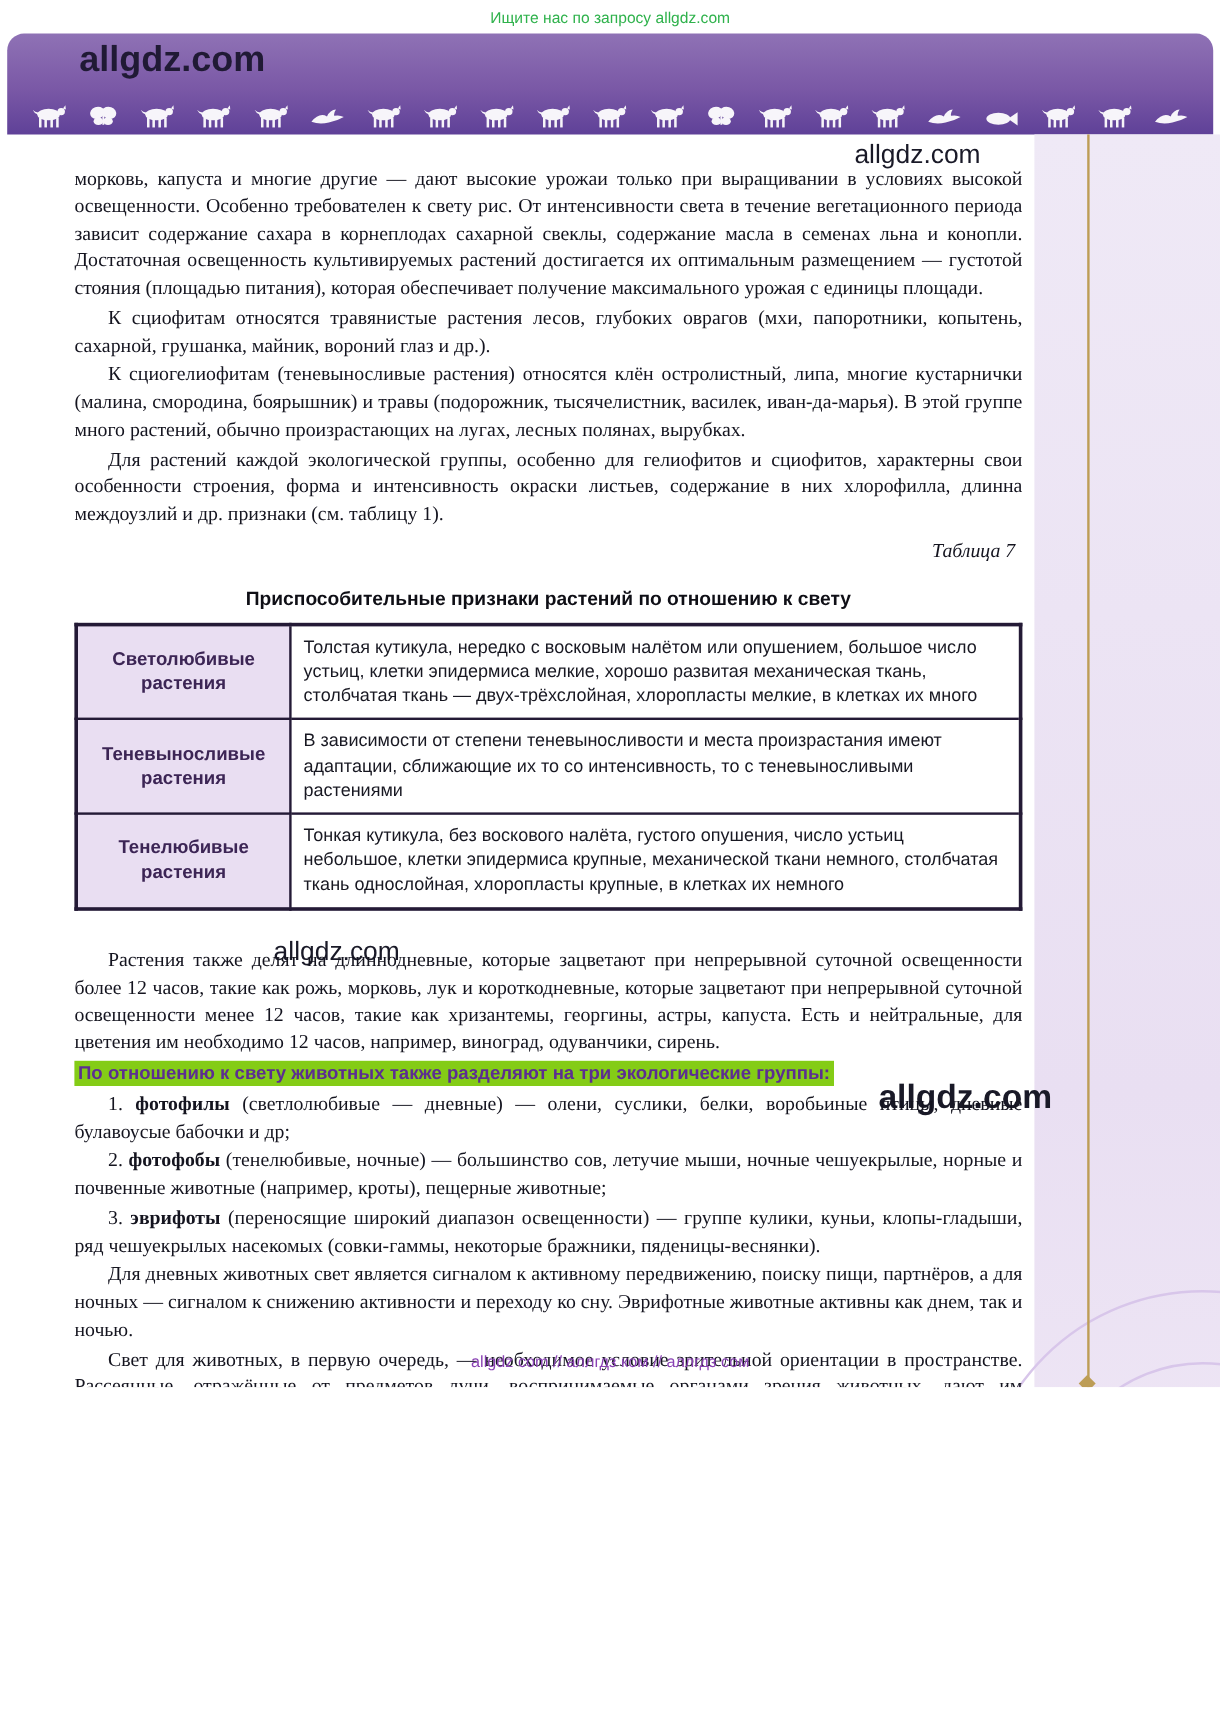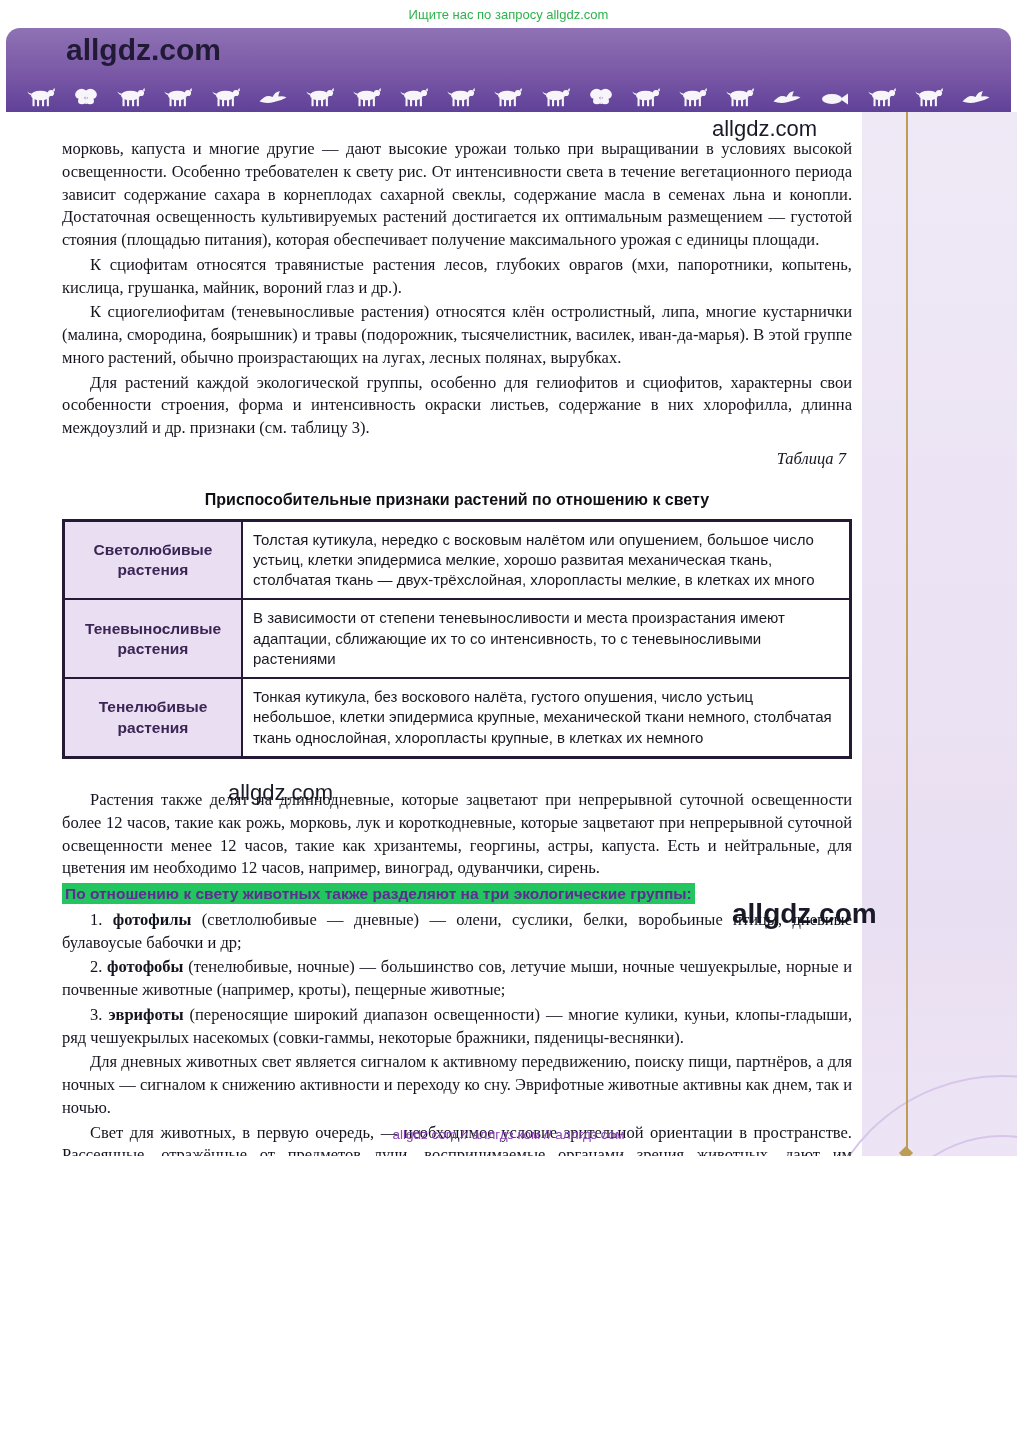--- a/index.html
+++ b/index.html
@@ -44,21 +44,21 @@
   .table-caption{text-align:right;font-style:italic;margin:8px 6px 2px 0;font-size:16.5px;}
   .table-title{text-align:center;font:bold 16px "Liberation Sans",sans-serif;margin:20px 0 10px;color:#0f0f16;}
   table.adapt{width:100%;border-collapse:collapse;border:3px solid #241a36;
     font-family:"Liberation Sans",sans-serif;font-size:15px;margin-bottom:4px;}
   table.adapt th{width:160px;background:#e9def2;color:#3c2555;font-weight:bold;text-align:center;
     vertical-align:middle;border:2px solid #241a36;padding:4px 8px;font-size:15.5px;line-height:1.3;}
   table.adapt td{border:2px solid #241a36;padding:8px 10px;line-height:1.35;color:#181822;
     text-align:left;background:#ffffff;vertical-align:middle;}
 
   .group-heading{margin:3px 0 3px 0;text-indent:0;}
-  .group-heading .hl{background:#22c55e;color:#5c2e91;
+  .group-heading .hl{background:#84cc16;color:#5c2e91;
     font-family:"Liberation Sans",sans-serif;font-weight:bold;font-size:15.5px;padding:2px 3px;}
 
   .item .num{font-weight:normal;}
   .item b{font-weight:bold;}
 
   .footer{position:absolute;left:0;right:0;bottom:14px;text-align:center;
     font:13.5px "Liberation Sans",sans-serif;color:#8a42b4;}
 </style>
 </head>
 <body>
@@ -264,23 +264,23 @@
   <div class="page-number">215</div>
 
   <span class="wm wm-top-right">allgdz.com</span>
   <span class="wm wm-below-table">allgdz.com</span>
   <span class="wm wm-mid-right">allgdz.com</span>
   <span class="wm wm-bottom-left">allgdz.com</span>
   <span class="wm wm-bottom-center">allgdz.com</span>
 
   <div class="content">
     <p class="para">морковь, капуста и многие другие — дают высокие урожаи только при выращивании в условиях высокой освещенности. Особенно требователен к свету рис. От интенсивности света в течение вегетационного периода зависит содержание сахара в корнеплодах сахарной свеклы, содержание масла в семенах льна и конопли. Достаточная освещенность культивируемых растений достигается их оптимальным размещением — густотой стояния (площадью питания), которая обеспечивает получение максимального урожая с единицы площади.</p>
-    <p class="para indent">К сциофитам относятся травянистые растения лесов, глубоких оврагов (мхи, папоротники, копытень, кислица, грушанка, майник, вороний глаз и др.).</p>
+    <p class="para indent">К сциофитам относятся травянистые растения лесов, глубоких оврагов (мхи, папоротники, копытень, сахарной, грушанка, майник, вороний глаз и др.).</p>
     <p class="para indent">К сциогелиофитам (теневыносливые растения) относятся клён остролистный, липа, многие кустарнички (малина, смородина, боярышник) и травы (подорожник, тысячелистник, василек, иван-да-марья). В этой группе много растений, обычно произрастающих на лугах, лесных полянах, вырубках.</p>
-    <p class="para indent">Для растений каждой экологической группы, особенно для гелиофитов и сциофитов, характерны свои особенности строения, форма и интенсивность окраски листьев, содержание в них хлорофилла, длинна междоузлий и др. признаки (см. таблицу 3).</p>
+    <p class="para indent">Для растений каждой экологической группы, особенно для гелиофитов и сциофитов, характерны свои особенности строения, форма и интенсивность окраски листьев, содержание в них хлорофилла, длинна междоузлий и др. признаки (см. таблицу 1).</p>
 
     <div class="table-caption">Таблица 7</div>
     <div class="table-title">Приспособительные признаки растений по отношению к свету</div>
 
     <table class="adapt">
       <tbody>
         <tr>
           <th>Светолюбивые растения</th>
           <td>Толстая кутикула, нередко с восковым налётом или опушением, большое число устьиц, клетки эпидермиса мелкие, хорошо развитая механическая ткань, столбчатая ткань — двух-трёхслойная, хлоропласты мелкие, в клетках их много</td>
         </tr>
@@ -304,21 +304,21 @@
     <p class="para indent item">
       <span class="num">1.</span>
       <b>фотофилы</b><span> (светлолюбивые — дневные) — олени, суслики, белки, воробьиные птицы, дневные булавоусые бабочки и др;</span>
     </p>
     <p class="para indent item">
       <span class="num">2.</span>
       <b>фотофобы</b><span> (тенелюбивые, ночные) — большинство сов, летучие мыши, ночные чешуекрылые, норные и почвенные животные (например, кроты), пещерные животные;</span>
     </p>
     <p class="para indent item">
       <span class="num">3.</span>
-      <b>эврифоты</b><span> (переносящие широкий диапазон освещенности) — многие кулики, куньи, клопы-гладыши, ряд чешуекрылых насекомых (совки-гаммы, некоторые бражники, пяденицы-веснянки).</span>
+      <b>эврифоты</b><span> (переносящие широкий диапазон освещенности) — группе кулики, куньи, клопы-гладыши, ряд чешуекрылых насекомых (совки-гаммы, некоторые бражники, пяденицы-веснянки).</span>
     </p>
 
     <p class="para indent">Для дневных животных свет является сигналом к активному передвижению, поиску пищи, партнёров, а для ночных — сигналом к снижению активности и переходу ко сну. Эврифотные животные активны как днем, так и ночью.</p>
     <p class="para indent">Свет для животных, в первую очередь, — необходимое условие зрительной ориентации в пространстве. Рассеянные, отражённые от предметов лучи, воспринимаемые органами зрения животных, дают им значительную часть информации о внешнем мире. Например, человек получает более 90 % информации о внешнем мире через зрительный анализатор.</p>
   </div>
 
   <div class="footer">allgdz com  //  аллгдз ком  //  аллгдз сом</div>
 
 </div>
 

